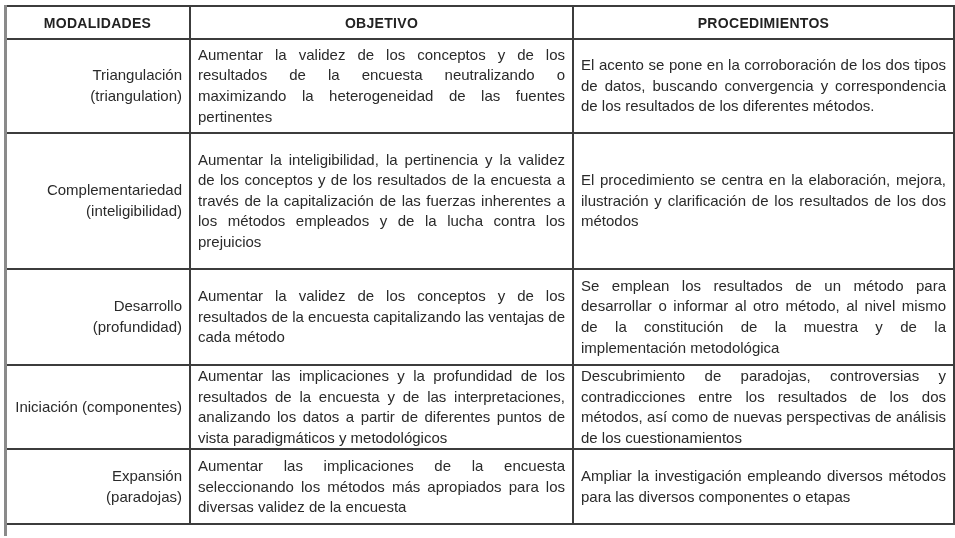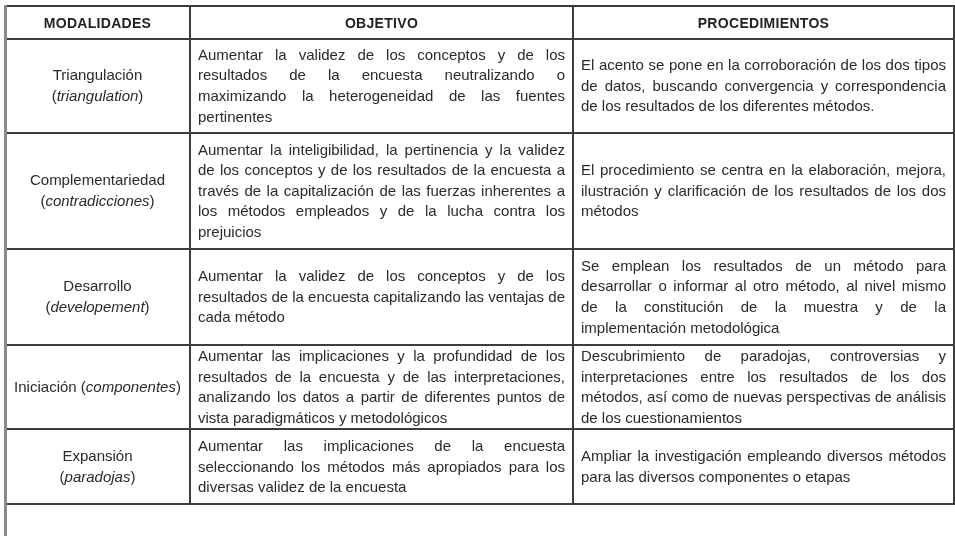--- a/index.html
+++ b/index.html
@@ -39,32 +39,31 @@
       font-size: 14px;
       letter-spacing: 0.3px;
       text-align: center;
       color: #222;
     }
     table.doc-table td {
       font-size: 15px;
       line-height: 20.6px;
     }
     td.mod {
-      text-align: center;
+      text-align: right;
       padding-left: 7px;
     }
     td.just {
       text-align: justify;
       text-align-last: left;
     }
     .en {
-      font-style: italic;
     }
     tr.r1 td { height: 94px; }
-    tr.r2 td { height: 116px; }
+    tr.r2 td { height: 136px; }
     tr.r3 td { height: 96px; }
     tr.r4 td { height: 82px; }
     tr.r5 td { height: 75px; }
     .outer-left {
       position: absolute;
       left: 4px;
       top: 5px;
       width: 3px;
       height: 531px;
       background: #8a8a8a;
@@ -91,40 +90,40 @@
       <td class="mod">
         <span>Triangulación</span><br>
         <span>(</span><span class="en">triangulation</span><span>)</span>
       </td>
       <td class="just">Aumentar la validez de los conceptos y de los resultados de la encuesta neutralizando o maximizando la heterogeneidad de las fuentes pertinentes</td>
       <td class="just">El acento se pone en la corroboración de los dos tipos de datos, buscando convergencia y correspondencia de los resultados de los diferentes métodos.</td>
     </tr>
     <tr class="r2">
       <td class="mod">
         <span>Complementariedad</span><br>
-        <span>(</span><span class="en">contradicciones</span><span>)</span>
+        <span>(</span><span class="en">inteligibilidad</span><span>)</span>
       </td>
       <td class="just">Aumentar la inteligibilidad, la pertinencia y la validez de los conceptos y de los resultados de la encuesta a través de la capitalización de las fuerzas inherentes a los métodos empleados y de la lucha contra los prejuicios</td>
       <td class="just">El procedimiento se centra en la elaboración, mejora, ilustración y clarificación de los resultados de los dos métodos</td>
     </tr>
     <tr class="r3">
       <td class="mod">
         <span>Desarrollo</span><br>
-        <span>(</span><span class="en">developement</span><span>)</span>
+        <span>(</span><span class="en">profundidad</span><span>)</span>
       </td>
       <td class="just">Aumentar la validez de los conceptos y de los resultados de la encuesta capitalizando las ventajas de cada método</td>
       <td class="just">Se emplean los resultados de un método para desarrollar o informar al otro método, al nivel mismo de la constitución de la muestra y de la implementación metodológica</td>
     </tr>
     <tr class="r4">
       <td class="mod">
         <span>Iniciación</span>
         <span>(</span><span class="en">componentes</span><span>)</span>
       </td>
       <td class="just">Aumentar las implicaciones y la profundidad de los resultados de la encuesta y de las interpretaciones, analizando los datos a partir de diferentes puntos de vista paradigmáticos y metodológicos</td>
-      <td class="just">Descubrimiento de paradojas, controversias y interpretaciones entre los resultados de los dos métodos, así como de nuevas perspectivas de análisis de los cuestionamientos</td>
+      <td class="just">Descubrimiento de paradojas, controversias y contradicciones entre los resultados de los dos métodos, así como de nuevas perspectivas de análisis de los cuestionamientos</td>
     </tr>
     <tr class="r5">
       <td class="mod">
         <span>Expansión</span><br>
         <span>(</span><span class="en">paradojas</span><span>)</span>
       </td>
       <td class="just">Aumentar las implicaciones de la encuesta seleccionando los métodos más apropiados para los diversas validez de la encuesta</td>
       <td class="just">Ampliar la investigación empleando diversos métodos para las diversos componentes o etapas</td>
     </tr>
   </tbody>

